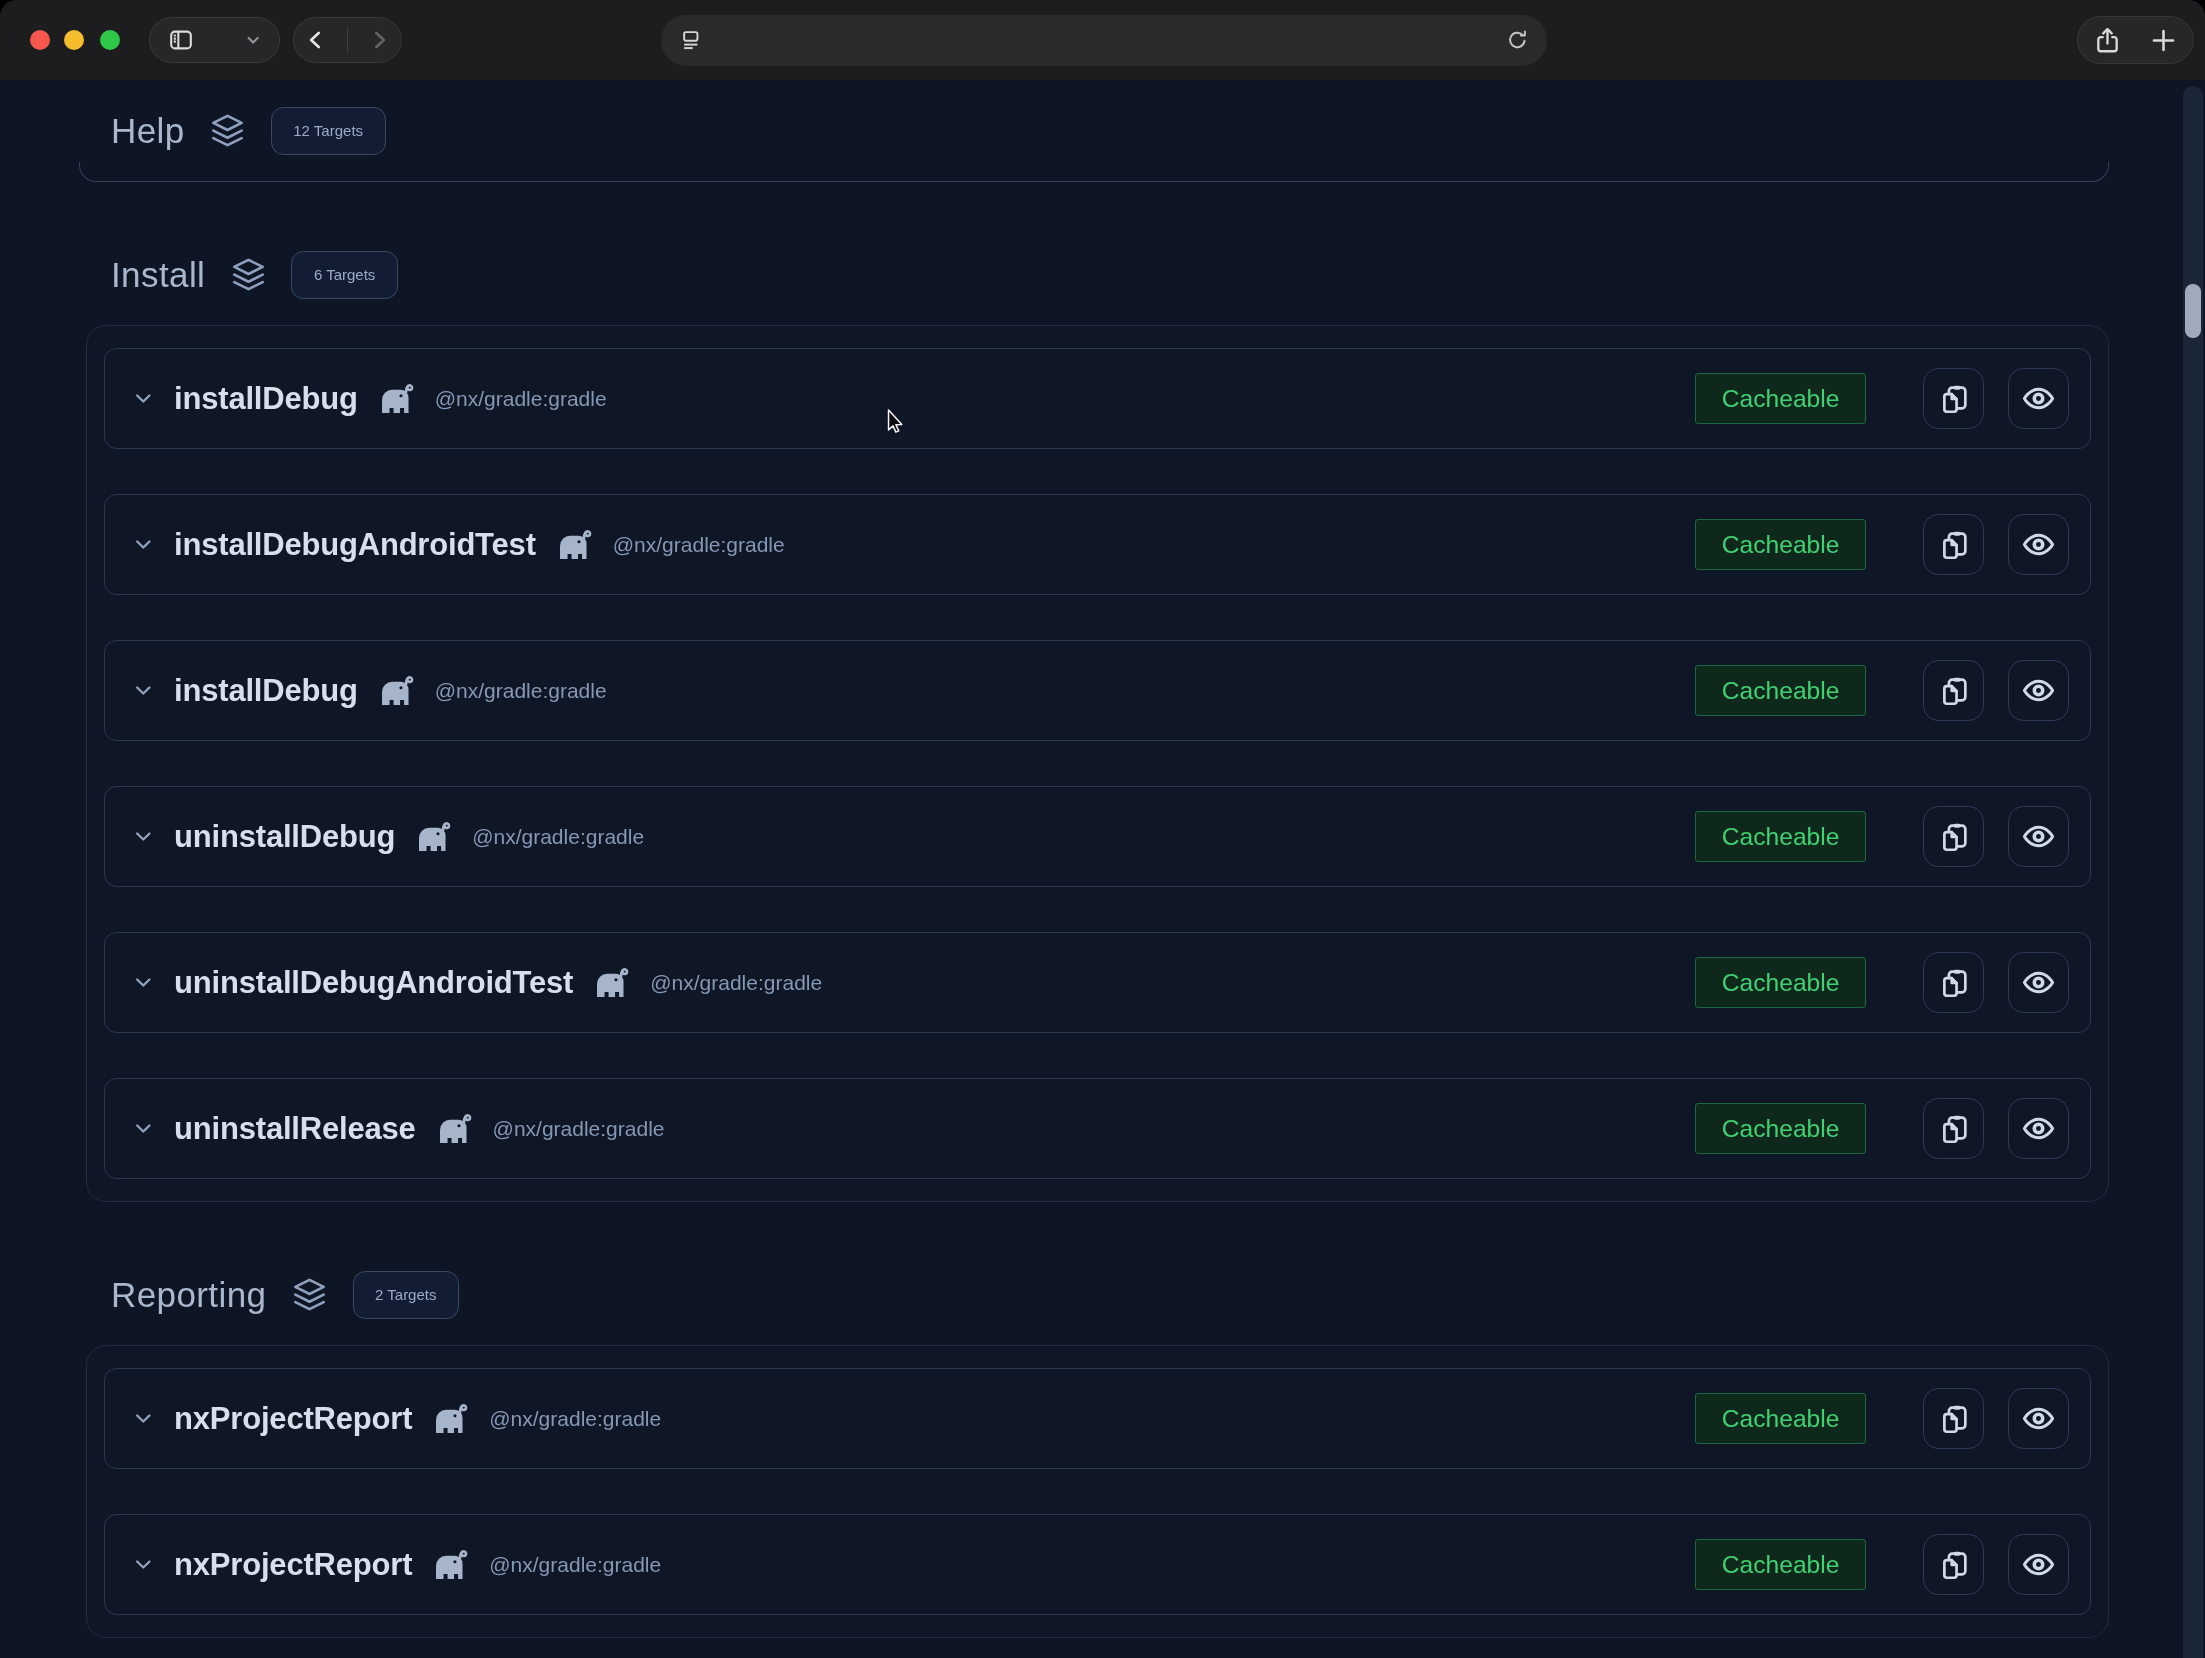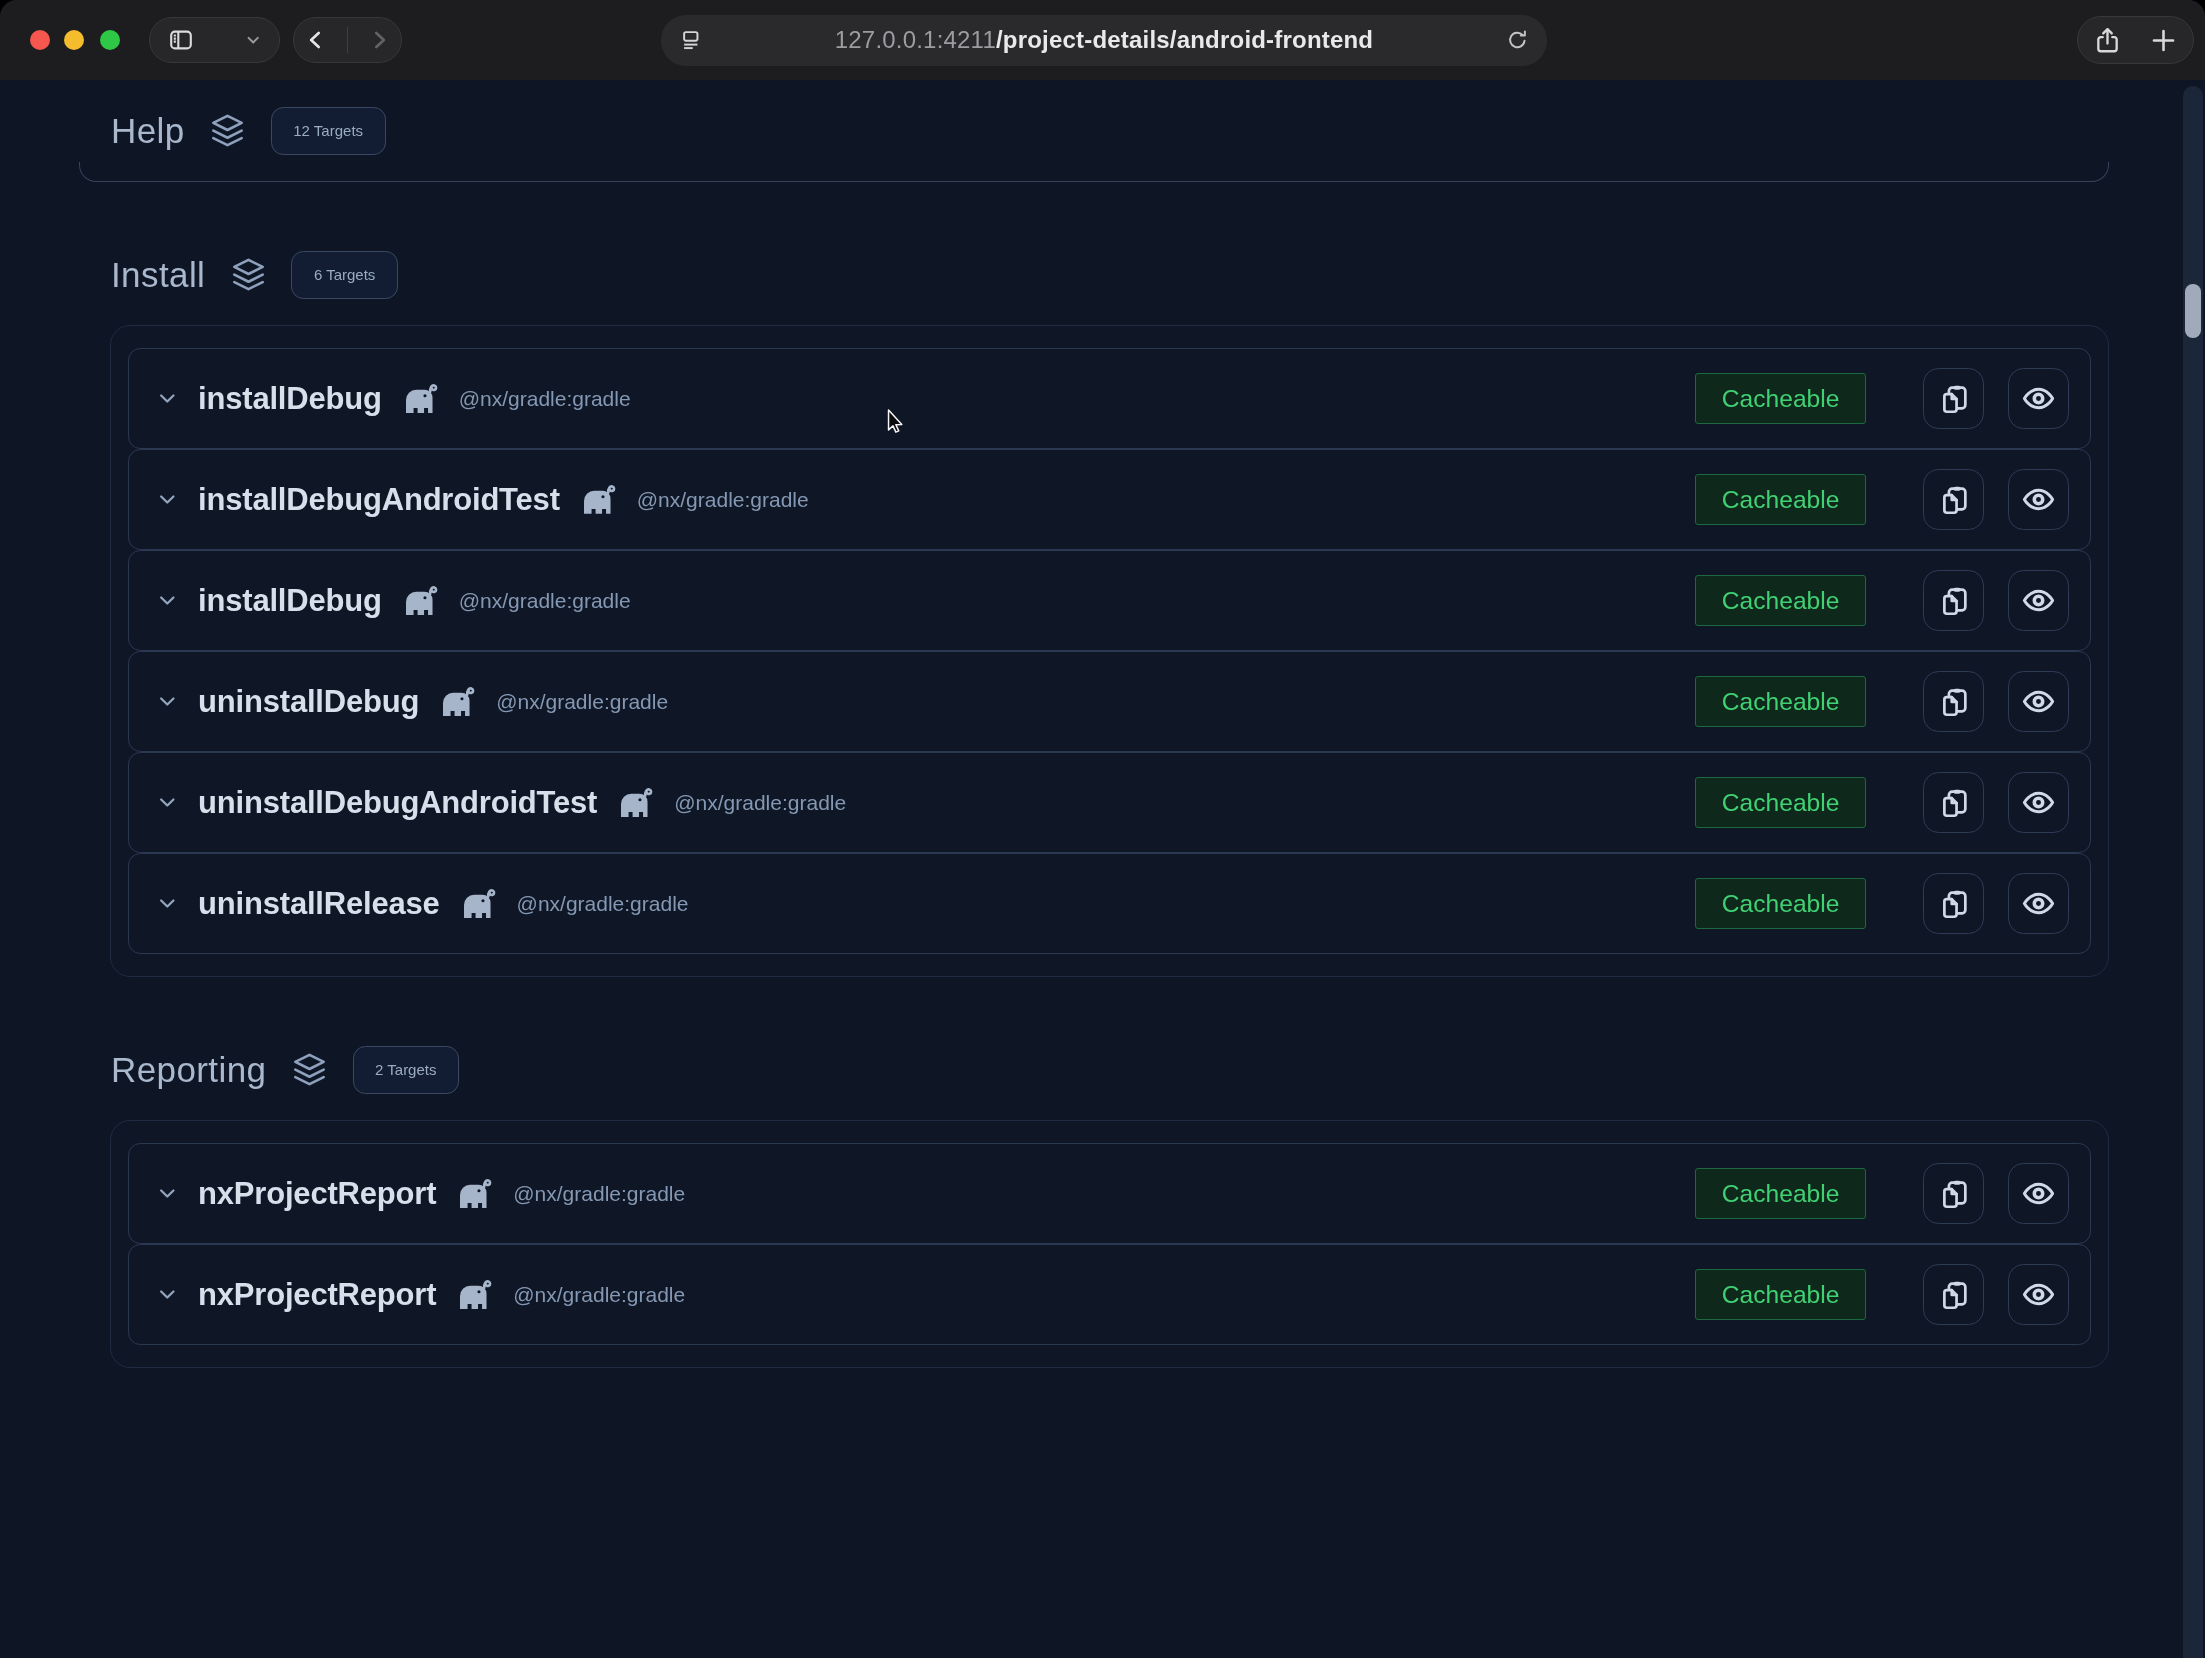--- a/index.html
+++ b/index.html
@@ -34,22 +34,22 @@
   .sec-head { display:flex; align-items:center; gap:24.6px; padding-left:111px;
     height:51px; margin-top:67px; }
   .section:first-child .sec-head { margin-top:25px; }
   .sec-title { font-size:35px; font-weight:400; color:var(--heading,#a9b8cd); letter-spacing:0.4px; }
   .layers { color:#8ea0bb; display:flex; }
   .count-badge { display:flex; align-items:center; height:48px; padding:0 21.5px;
     border:1.5px solid var(--badge-border,#3a4961); border-radius:12.3px;
     background:var(--badge-bg,#121d33); color:#9babc2; font-size:15px; }
   .card-bottom { margin:6.1px 96px 0 79px; height:20px;
     border:1.5px solid var(--divider,#36435c); border-top:none; border-radius:0 0 17px 17px; }
-  .card { margin:25px 96px 0 110px; border:1.5px solid var(--card-border,#1f2b42);
-    border-radius:20px; padding:22px 17px; display:flex; flex-direction:column; 
+  .card { margin:25px 96px 0 86px; border:1.5px solid var(--card-border,#1f2b42);
+    border-radius:20px; padding:22px 17px; display:flex; flex-direction:column; gap:45px;
     background:rgba(255,255,255,0.008); }
   .trow { display:flex; align-items:center; height:101px; padding:0 21.5px 0 26px;
     border:1.5px solid var(--row-border,#2b3852); border-radius:12.3px; gap:20px;
     background:rgba(255,255,255,0.004); }
   .chev { color:var(--chev,#93a4bd); display:flex; margin-right:-1.5px; }
   .tname { font-size:31px; font-weight:700; color:var(--name,#d7dfeb); letter-spacing:-0.2px; }
   .gradle { color:#a7b5cb; display:flex; }
   .trunner { font-size:21px; font-weight:400; color:var(--runner,#8598b3); }
   .cacheable { margin-left:auto; margin-right:37px; display:flex; align-items:center;
     height:51px; padding:0 26px; font-size:24.6px; font-weight:500;
@@ -110,21 +110,20 @@
     </div>
 
     <div class="urlbar">
       <span class="url-icon-left">
         <svg width="24.6" height="24.6" viewBox="0 0 24 24" fill="none" stroke="#d5d5d7" stroke-width="1.9">
           <rect x="5" y="4" width="13" height="8.4" rx="1.8"></rect>
           <line x1="5" y1="16.2" x2="18" y2="16.2"></line>
           <line x1="5" y1="19.6" x2="13.4" y2="19.6"></line>
         </svg>
       </span>
-      <span class="url-text"><span>127.0.0.1:4211</span><b>/project-details/android-frontend</b></span>
       <span class="url-icon-right">
         <svg width="24.6" height="24.6" viewBox="0 0 24 24" fill="none" stroke="#c4c4c7" stroke-width="1.9" stroke-linecap="round" stroke-linejoin="round">
           <path d="M19.1 12.4a7.1 7.1 0 1 1-1.9-5.6"></path>
           <path d="M19.4 3.3v4h-4"></path>
         </svg>
       </span>
     </div>
 
     <div class="pill pill-actions">
       <span>

